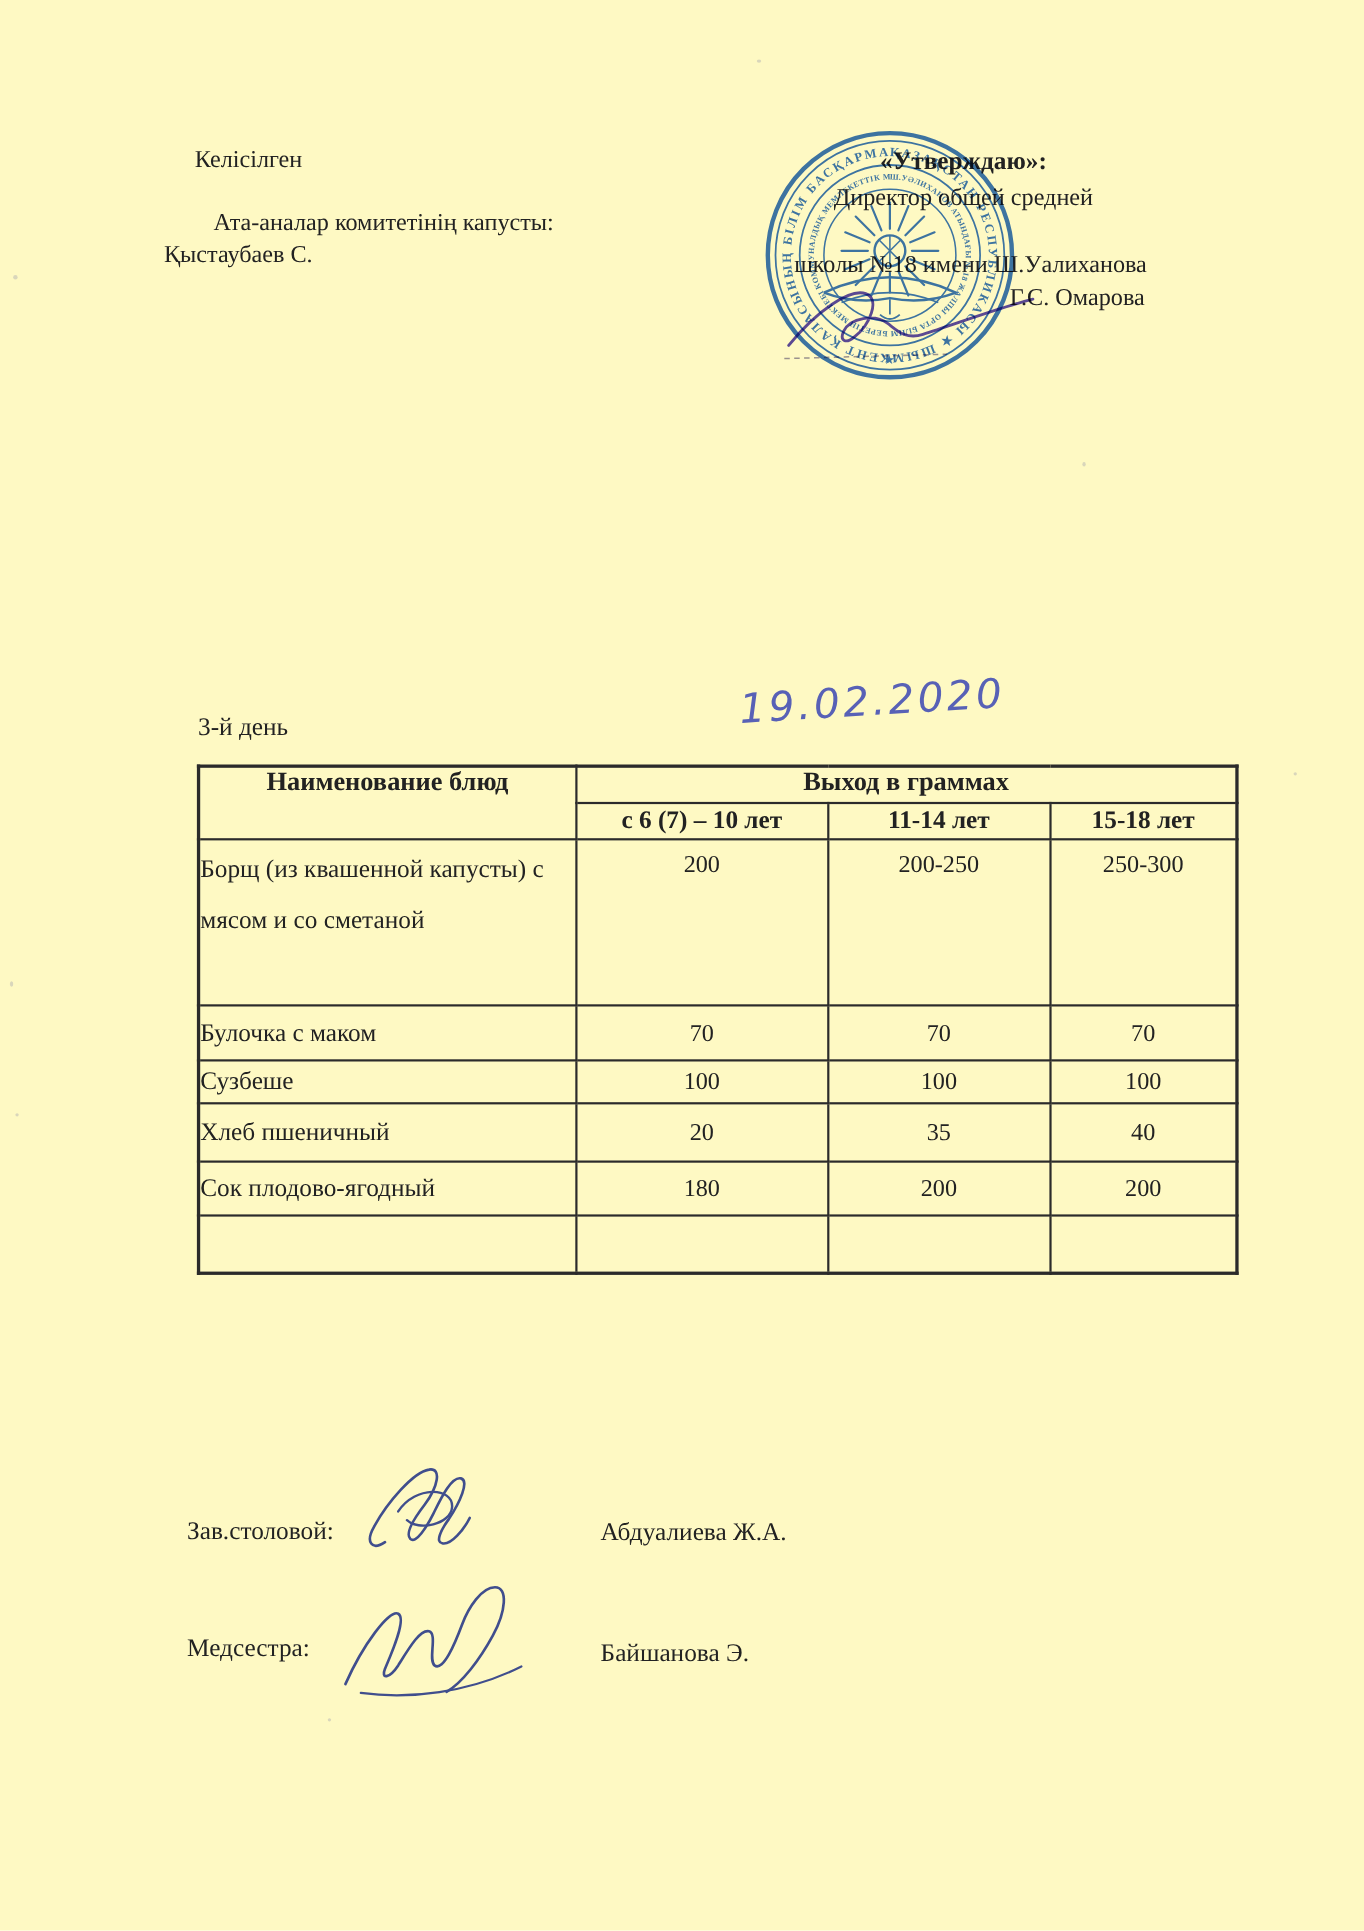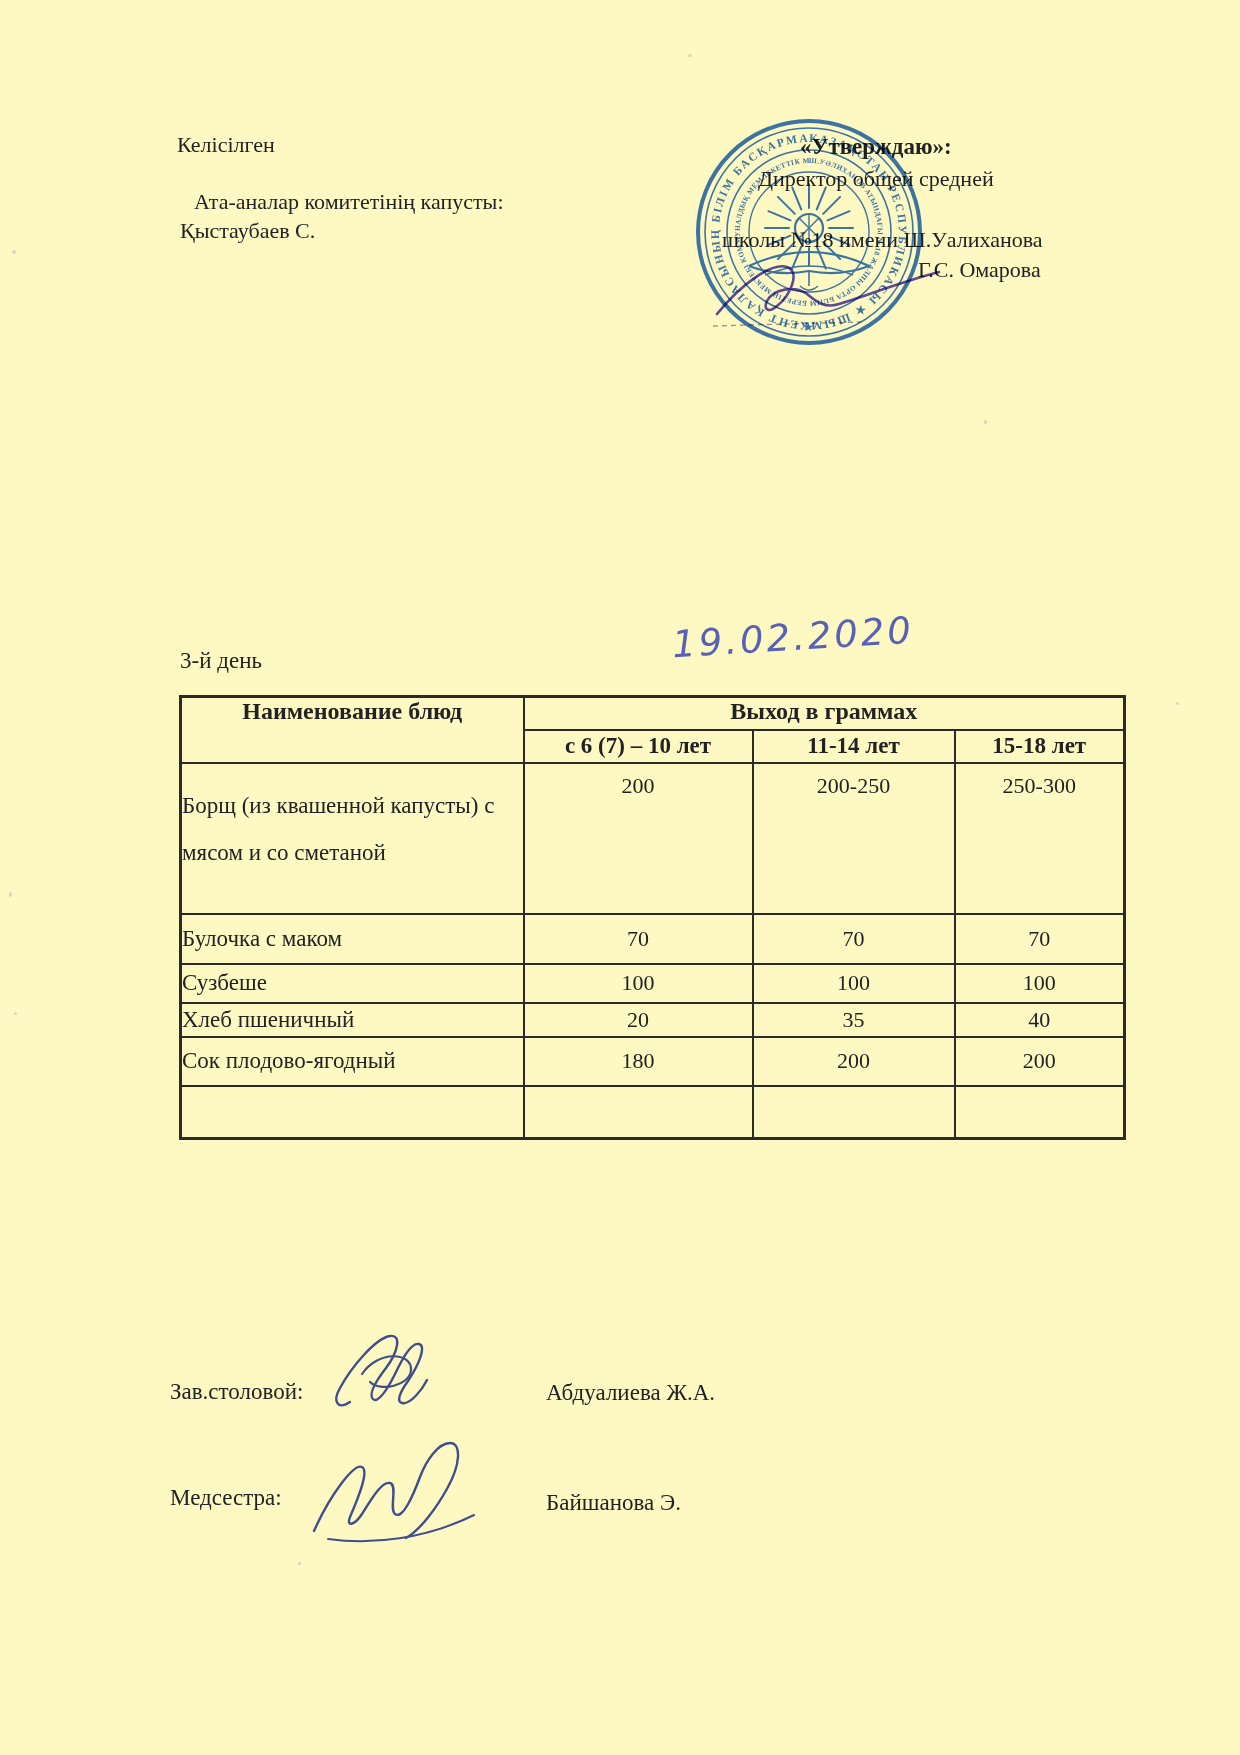--- a/index.html
+++ b/index.html
@@ -43,40 +43,40 @@
     padding:0;
     overflow:hidden;
   }
   table.menu{border:3px solid #2b2b2b;}
   th.h-name{font-size:24px;vertical-align:top;padding-top:2px;}
   th.h-group{font-size:24px;vertical-align:top;padding-top:2px;}
   th.h-age{font-size:23px;height:31px;margin-left:25px;}
   .c-name{text-align:left;padding-left:12px;padding-right:10px;}
   .c-val{text-align:center;font-size:22px;}
   tr.row-tall td{vertical-align:top;}
-  tr.row-tall .c-name{line-height:2.07;padding-top:18px;white-space:normal;}
+  tr.row-tall .c-name{line-height:2.07;padding-top:2px;white-space:normal;}
   tr.row-tall .c-val{padding-top:9px;}
   tr.row-mid td{vertical-align:middle;}
 
   .stamp-wrap{position:absolute;left:693px;top:116px;width:232px;height:232px;
     color:#2e6ccf;mix-blend-mode:multiply;opacity:.93;}
   .stamp-sign{position:absolute;left:703px;top:252px;width:250px;height:80px;
     mix-blend-mode:multiply;}
   .sig-svg{position:absolute;mix-blend-mode:multiply;}
 
   .speck{position:absolute;background:#b9b9b4;border-radius:50%;opacity:.55;}
 </style>
 </head>
 <body>
 
 <div class="page">
 
   <div class="abs sz22" style="left:177px;top:132px;">Келісілген</div>
   <div class="abs sz22" style="left:194px;top:189px;">Ата-аналар комитетінің капусты:</div>
-  <div class="abs sz22" style="left:180px;top:218px;">Қыстаубаев С.</div>
+  <div class="abs sz22" style="left:149px;top:218px;">Қыстаубаев С.</div>
 
   <div class="abs sz23 bold" style="left:800px;top:134px;">«Утверждаю»:</div>
   <div class="abs sz22" style="left:758px;top:166px;">Директор общей средней</div>
   <div class="abs sz22" style="left:722px;top:227px;">школы №18 имени Ш.Уалиханова</div>
   <div class="abs sz22" style="left:918px;top:257px;">Г.С. Омарова</div>
 
   <svg class="stamp-wrap" viewBox="0 0 232 232">
     <defs>
       <path id="ringO" d="M116,26 a90,90 0 1 1 -0.2,0" fill="none"></path>
       <path id="ringI" d="M116,47 a69,69 0 1 1 -0.2,0" fill="none"></path>
@@ -159,21 +159,21 @@
       <td class="c-val">70</td>
       <td class="c-val">70</td>
       <td class="c-val">70</td>
     </tr>
     <tr class="row-mid" style="height:39px;padding-left:31px;">
       <td class="c-name">Сузбеше</td>
       <td class="c-val">100</td>
       <td class="c-val">100</td>
       <td class="c-val">100</td>
     </tr>
-    <tr class="row-mid" style="height:34px;">
+    <tr class="row-mid" style="height:53px;">
       <td class="c-name">Хлеб пшеничный</td>
       <td class="c-val">20</td>
       <td class="c-val">35</td>
       <td class="c-val">40</td>
     </tr>
     <tr class="row-mid" style="height:49px;">
       <td class="c-name">Сок плодово-ягодный</td>
       <td class="c-val">180</td>
       <td class="c-val">200</td>
       <td class="c-val">200</td>

